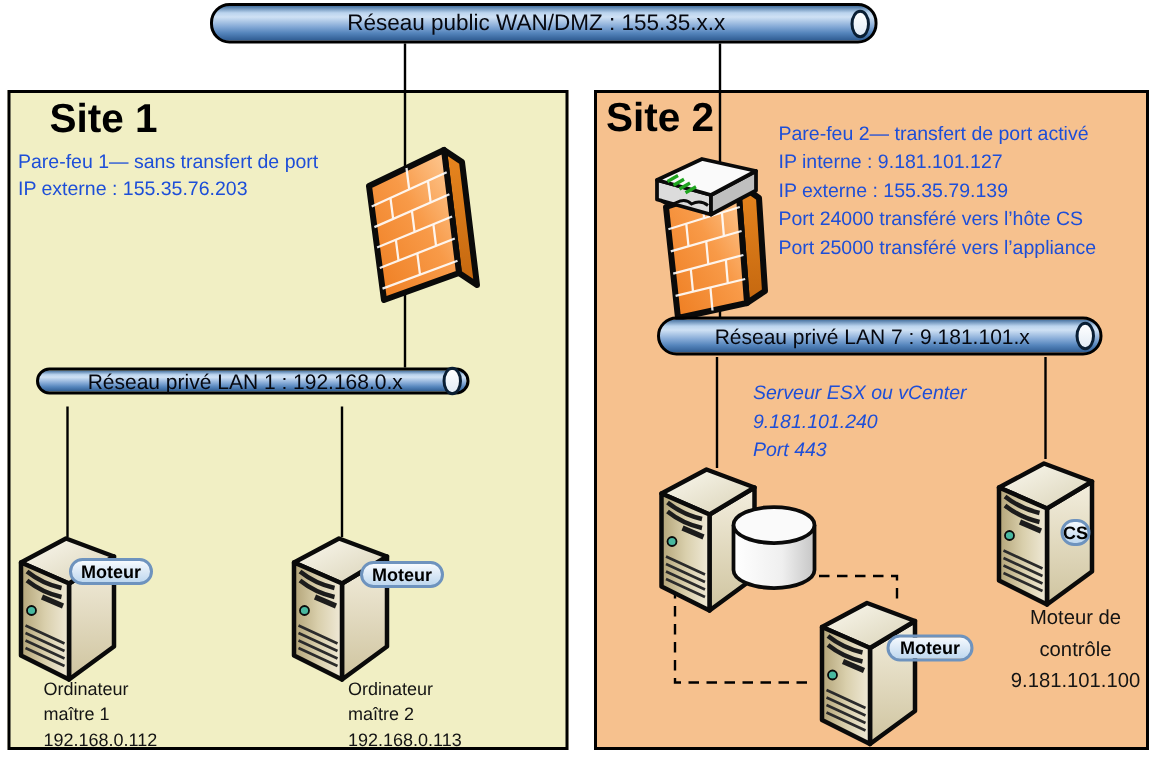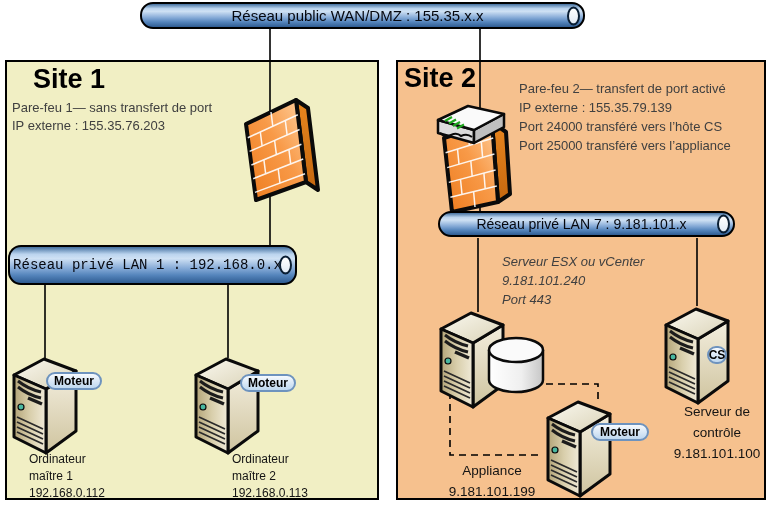--- a/index.html
+++ b/index.html
@@ -18,21 +18,21 @@
     border: 2px solid #000;
   }
   .site1-box { left:5px; top:60px; width:374px; height:440px; background:#F1EFC4; }
   .site2-box { left:396px; top:60px; width:370px; height:440px; background:#F6C18E; }
   .site-title {
     position:absolute;
     font-size:27px; font-weight:bold; color:#000;
     white-space:nowrap;
   }
   .info-block { position:absolute; }
-  .info-line { font-size:13px; line-height:18px; white-space:nowrap; color:#404040; }
+  .info-line { font-size:13px; line-height:18px; white-space:nowrap; color:#1d4ed8; }
   .info-line.sp19 { line-height:19px; }
   .pipe {
     position:absolute;
     border:2px solid #000;
     border-radius:13px;
     background: linear-gradient(180deg,#44709F 0%, #BBD4EE 20%, #CFE1F4 32%, #84A9D6 60%, #5585BC 78%, #2F5C92 100%);
     display:flex; align-items:center; justify-content:center;
   }
   .pipe-label { font-size:14px; color:#06080f; white-space:nowrap; padding-right:10px;text-align:center; }
   .pipe-label.wan { font-size:15px; }
@@ -156,21 +156,21 @@
 
   <div class="info-block" style="left:12px; top:99px;">
     <div class="info-line">Pare-feu 1— sans transfert de port</div>
     <div class="info-line">IP externe : 155.35.76.203</div>
   </div>
 
   <svg class="abs" style="left:234px; top:92px;" width="92" height="110" viewBox="0 0 92 110">
       <use href="#sym-firewall1"></use>
     </svg>
 
-  <div class="pipe" style="left:8px; top:245px; width:289px; height:40px;font-family:Liberation Mono, monospace;">
+  <div class="pipe" style="left:24px; top:245px; width:289px; height:18px;">
     <span class="pipe-label">Réseau privé LAN 1 : 192.168.0.x</span>
     <span class="pipe-cap"></span>
   </div>
 
   <svg class="abs" style="left:6px; top:353px;" width="76" height="102" viewBox="0 0 76 102">
       <use href="#sym-server"></use>
     </svg>
   <div class="badge" style="left:46px; top:372px; width:56px; height:18px;">Moteur</div>
   <div class="srv-label" style="left:29px; top:451px;">
     <div class="ln">Ordinateur</div>
@@ -185,20 +185,21 @@
   <div class="srv-label" style="left:232px; top:451px;">
     <div class="ln">Ordinateur</div>
     <div class="ln">maître 2</div>
     <div class="ln">192.168.0.113</div>
   </div>
 
   <div class="site-title" style="left:404px; top:63px;">Site 2</div>
 
   <div class="info-block" style="left:519px; top:79px;">
     <div class="info-line sp19">Pare-feu 2— transfert de port activé</div>
+    <div class="info-line sp19">IP interne : 9.181.101.127</div>
     <div class="info-line sp19">IP externe : 155.35.79.139</div>
     <div class="info-line sp19">Port 24000 transféré vers l’hôte CS</div>
     <div class="info-line sp19">Port 25000 transféré vers l’appliance</div>
   </div>
 
   <svg class="abs" style="left:436px; top:96px;" width="84" height="118" viewBox="0 0 84 118">
       <use href="#sym-firewall2"></use>
     </svg>
 
   <div class="pipe" style="left:438px; top:211px; width:297px; height:26px;">
@@ -216,28 +217,24 @@
       <use href="#sym-server"></use>
     </svg>
   <svg class="abs" style="left:486px; top:335px;" width="60" height="62" viewBox="0 0 60 62">
       <use href="#sym-db"></use>
     </svg>
 
   <svg class="abs" style="left:540px; top:396px;" width="76" height="102" viewBox="0 0 76 102">
       <use href="#sym-server"></use>
     </svg>
   <div class="badge" style="left:591px; top:423px; width:58px; height:18px;">Moteur</div>
-  <div class="center-label" style="left:437px; top:460px; width:110px;">
-    <div class="ln">Appliance</div>
-    <div class="ln">9.181.101.199</div>
-  </div>
 
   <svg class="abs" style="left:658px; top:303px;" width="76" height="102" viewBox="0 0 76 102">
       <use href="#sym-server"></use>
     </svg>
   <div class="badge" style="left:707px; top:346px; width:20px; height:18px;">CS</div>
   <div class="center-label" style="left:666px; top:401px; width:102px;">
-    <div class="ln">Serveur de</div>
+    <div class="ln">Moteur de</div>
     <div class="ln">contrôle</div>
     <div class="ln">9.181.101.100</div>
   </div>
 
 </div>
 
 </body></html>

